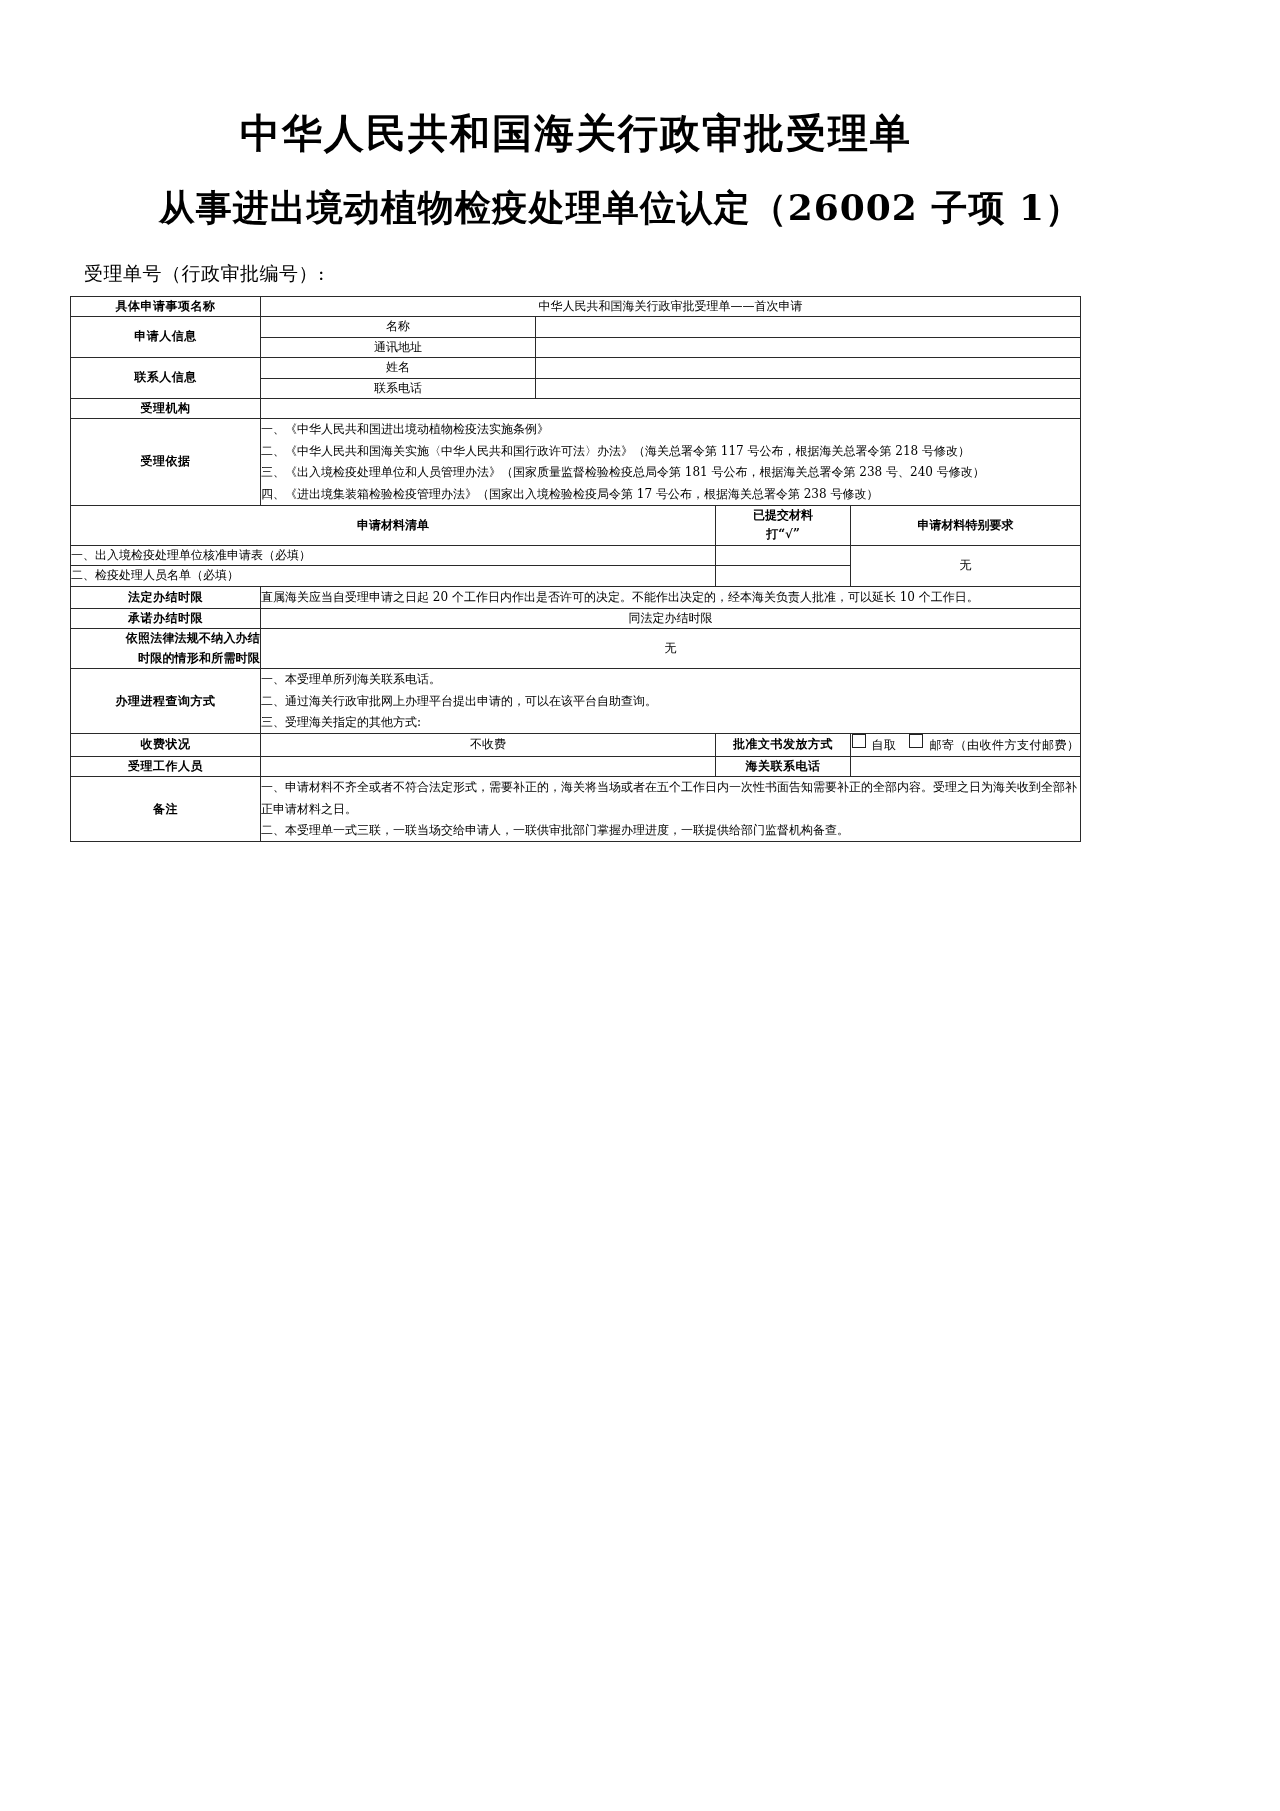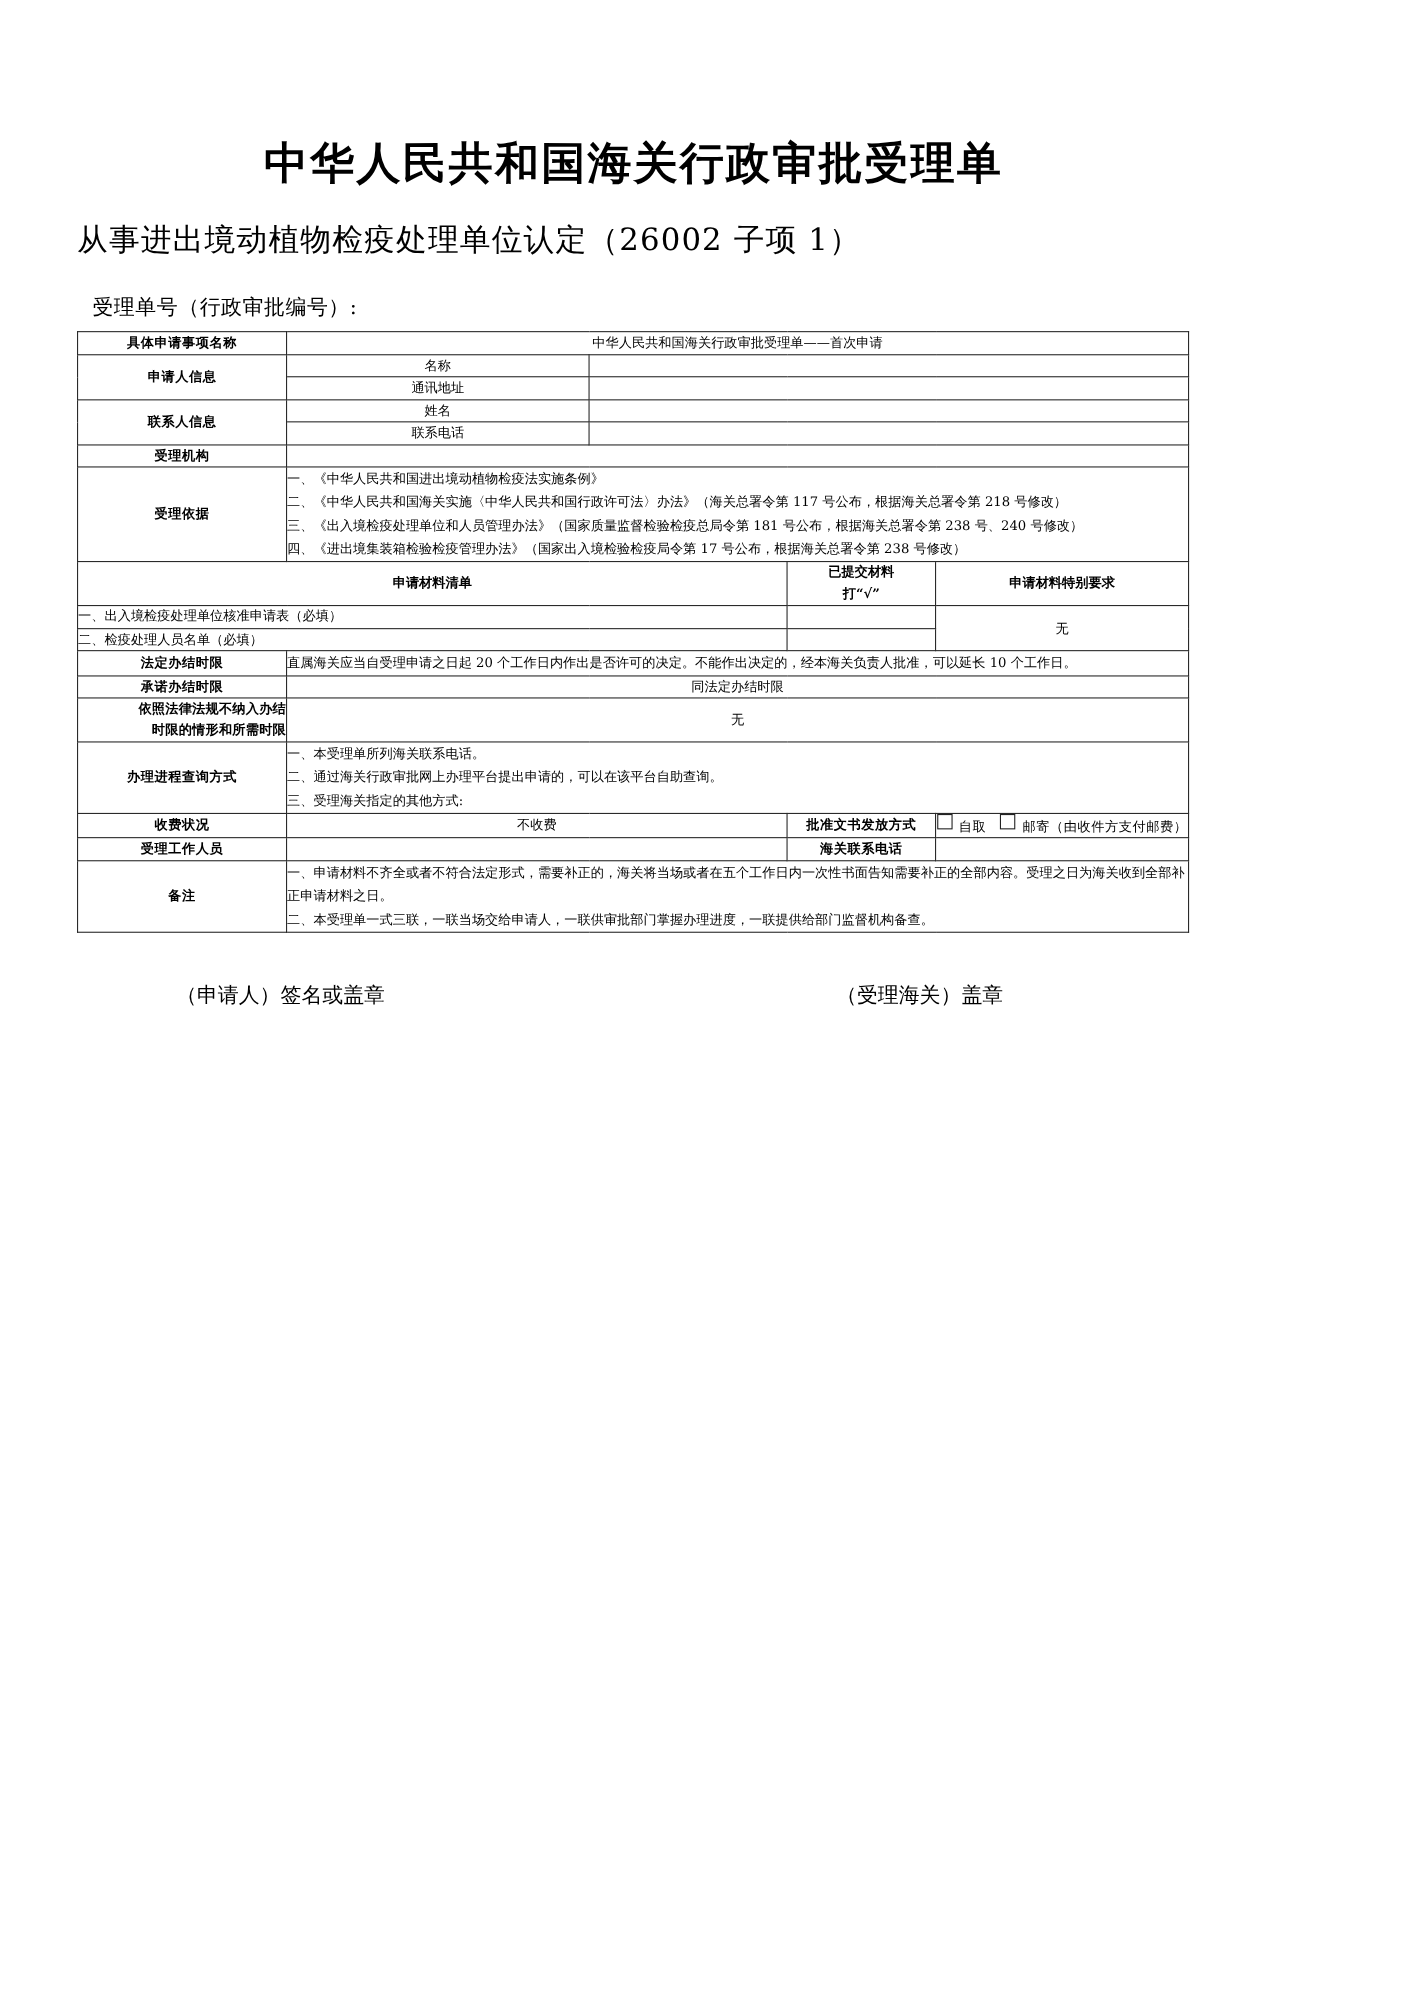--- a/index.html
+++ b/index.html
@@ -12,36 +12,36 @@
     height: 1811px;
     font-family: "DejaVu Serif", "Liberation Serif", serif;
     color: #000000;
     -webkit-font-smoothing: antialiased;
   }
   .page {
     position: relative;
     width: 1152px;
     height: 1811px;
     box-sizing: border-box;
-    padding: 16px 70px;
+    padding: 0 70px;
   }
   .doc-title {
     text-align: center;
     font-size: 40px;
     font-weight: bold;
     letter-spacing: 2px;
     margin: 0;
     padding-top: 108px;
     line-height: 1.25;
     font-family: "DejaVu Serif", "Liberation Serif", serif;
   }
   .doc-subtitle {
-    text-align: left;
-    font-size: 28px;
-    font-weight: normal;
+    text-align: right;
+    font-size: 36px;
+    font-weight: bold;
     letter-spacing: 1px;
     margin: 0;
     padding-top: 26px;
     line-height: 1.3;
   }
   .serial-line {
     font-size: 19px;
     margin: 0;
     padding-top: 30px;
     padding-left: 14px;
@@ -281,21 +281,17 @@
     <tr>
       <td class="lbl">备注</td>
       <td class="para" colspan="4">
         <p>一、申请材料不齐全或者不符合法定形式，需要补正的，海关将当场或者在五个工作日内一次性书面告知需要补正的全部内容。受理之日为海关收到全部补正申请材料之日。</p>
         <p>二、本受理单一式三联，一联当场交给申请人，一联供审批部门掌握办理进度，一联提供给部门监督机构备查。</p>
       </td>
     </tr>
   </tbody>
     </table>
 
-  <div class="sign-row">
-    <span class="sign-left">（申请人）签名或盖章</span>
-    <span class="sign-right">（受理海关）盖章</span>
-  </div>
 
   <div class="date-row">
   </div>
 
 </div>
 
 </body></html>

